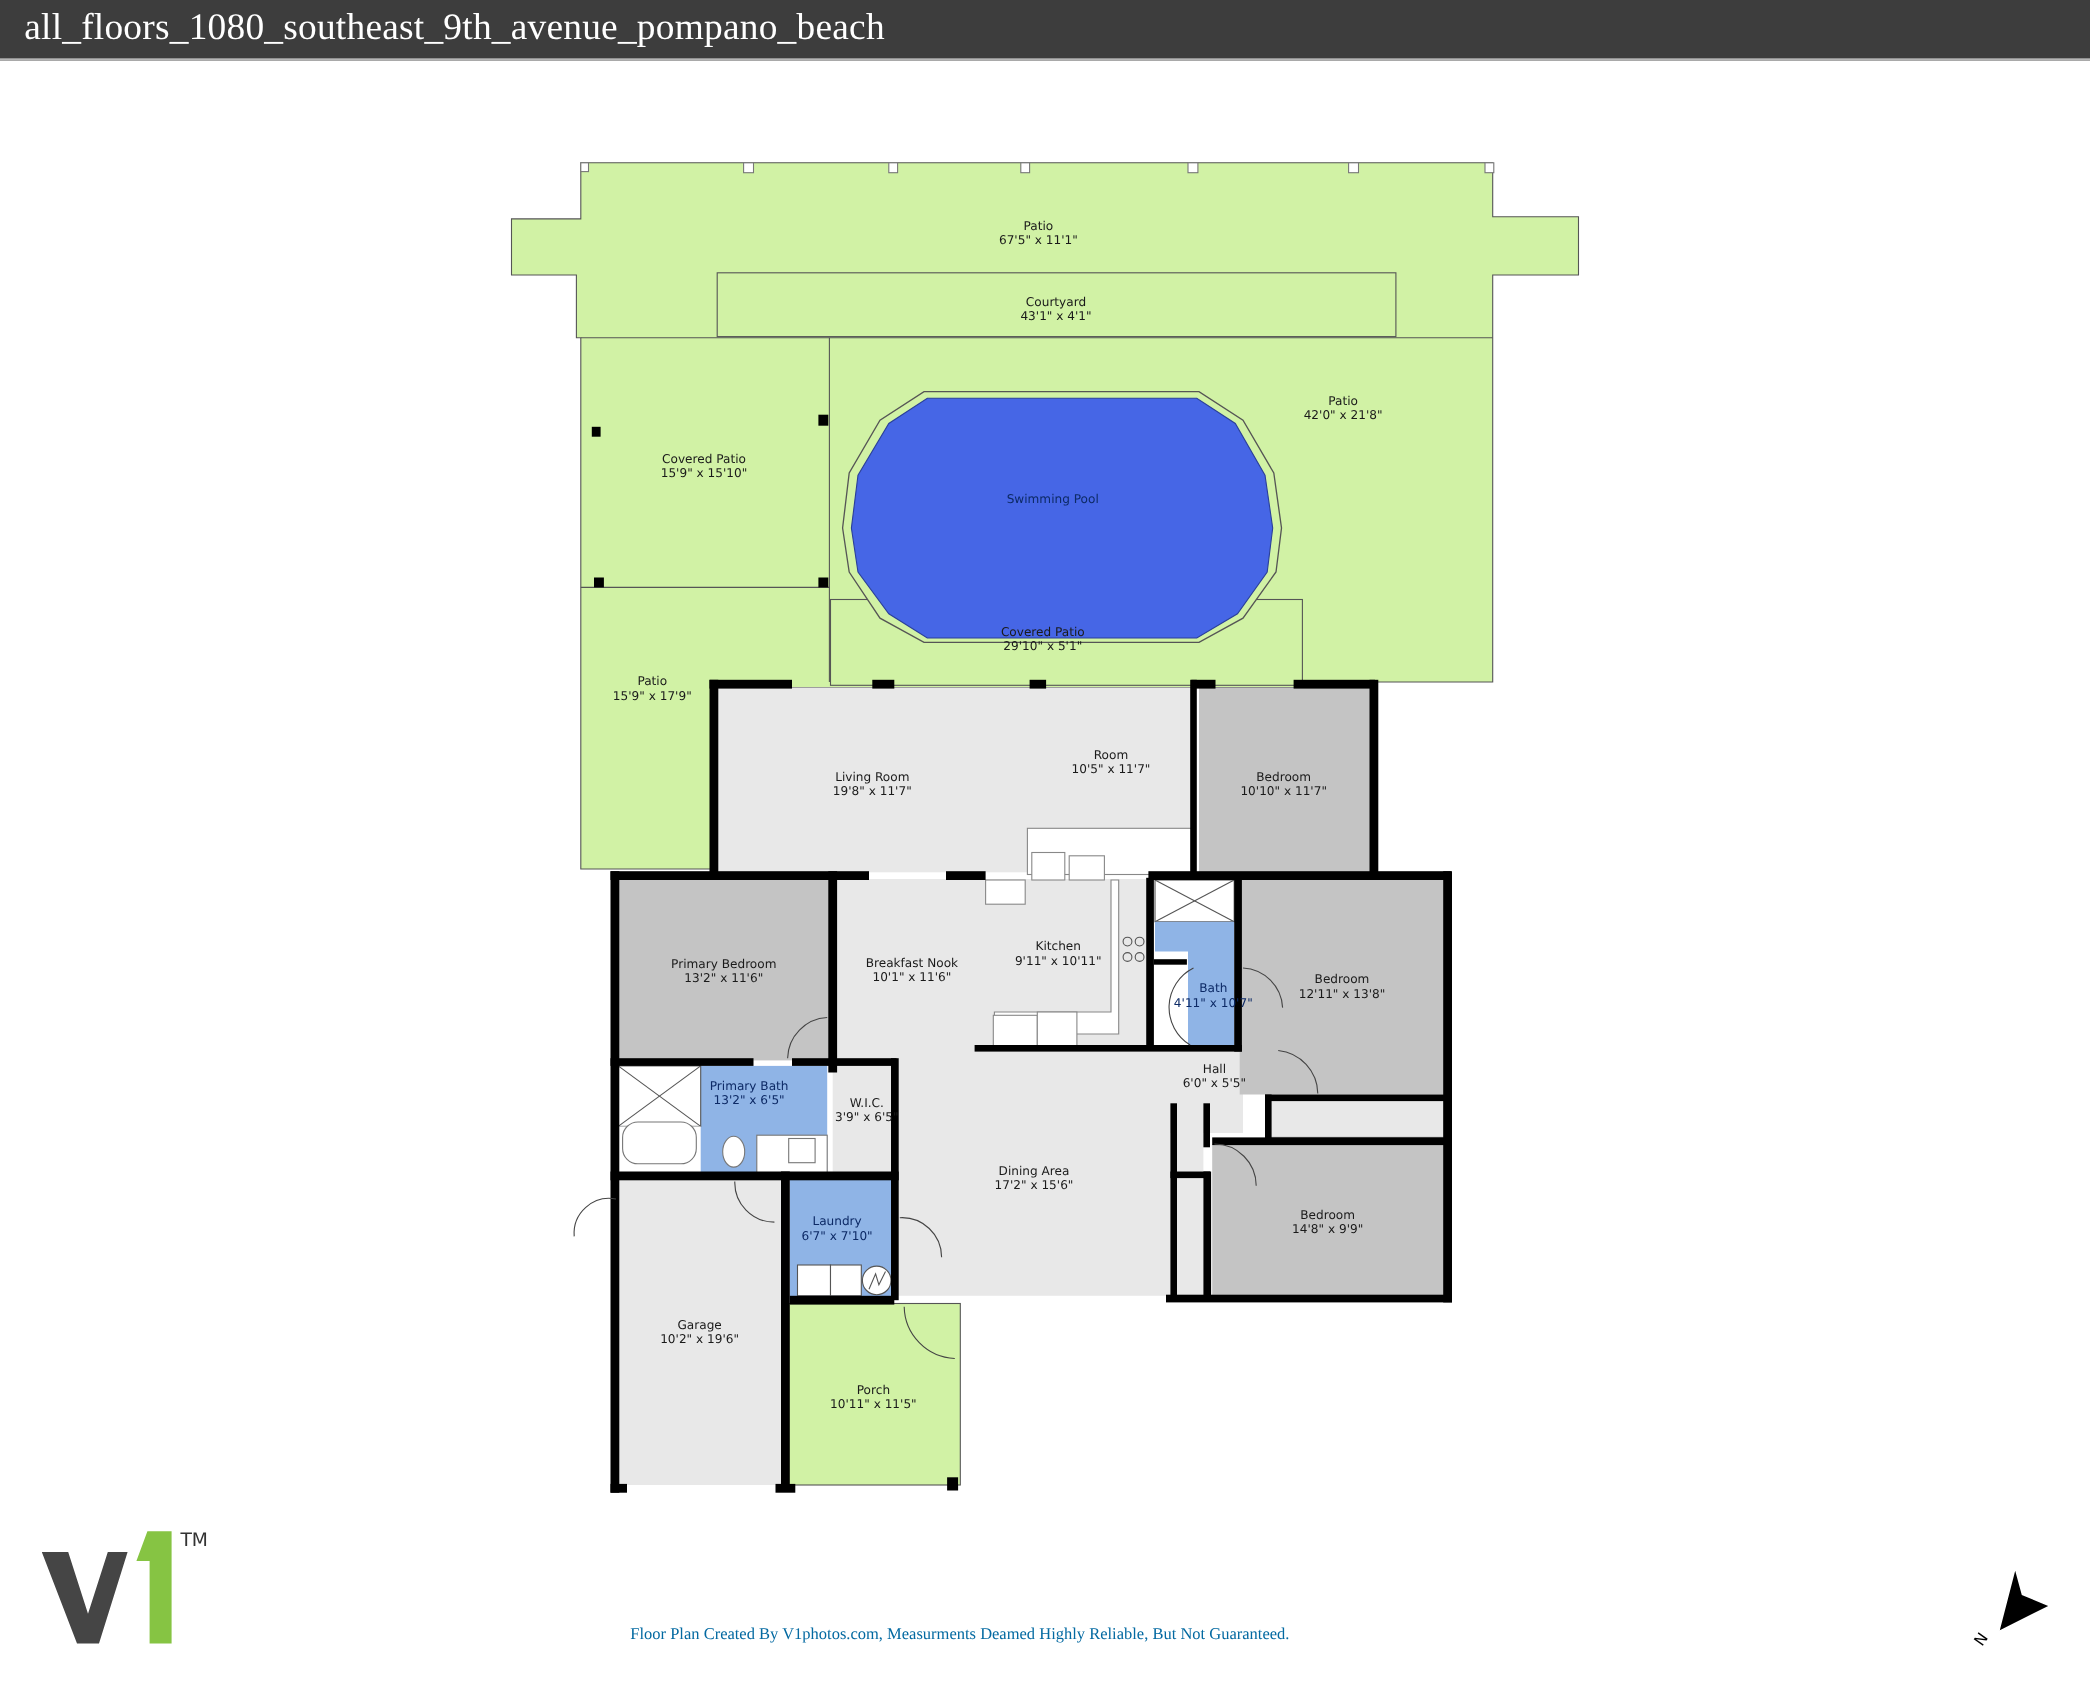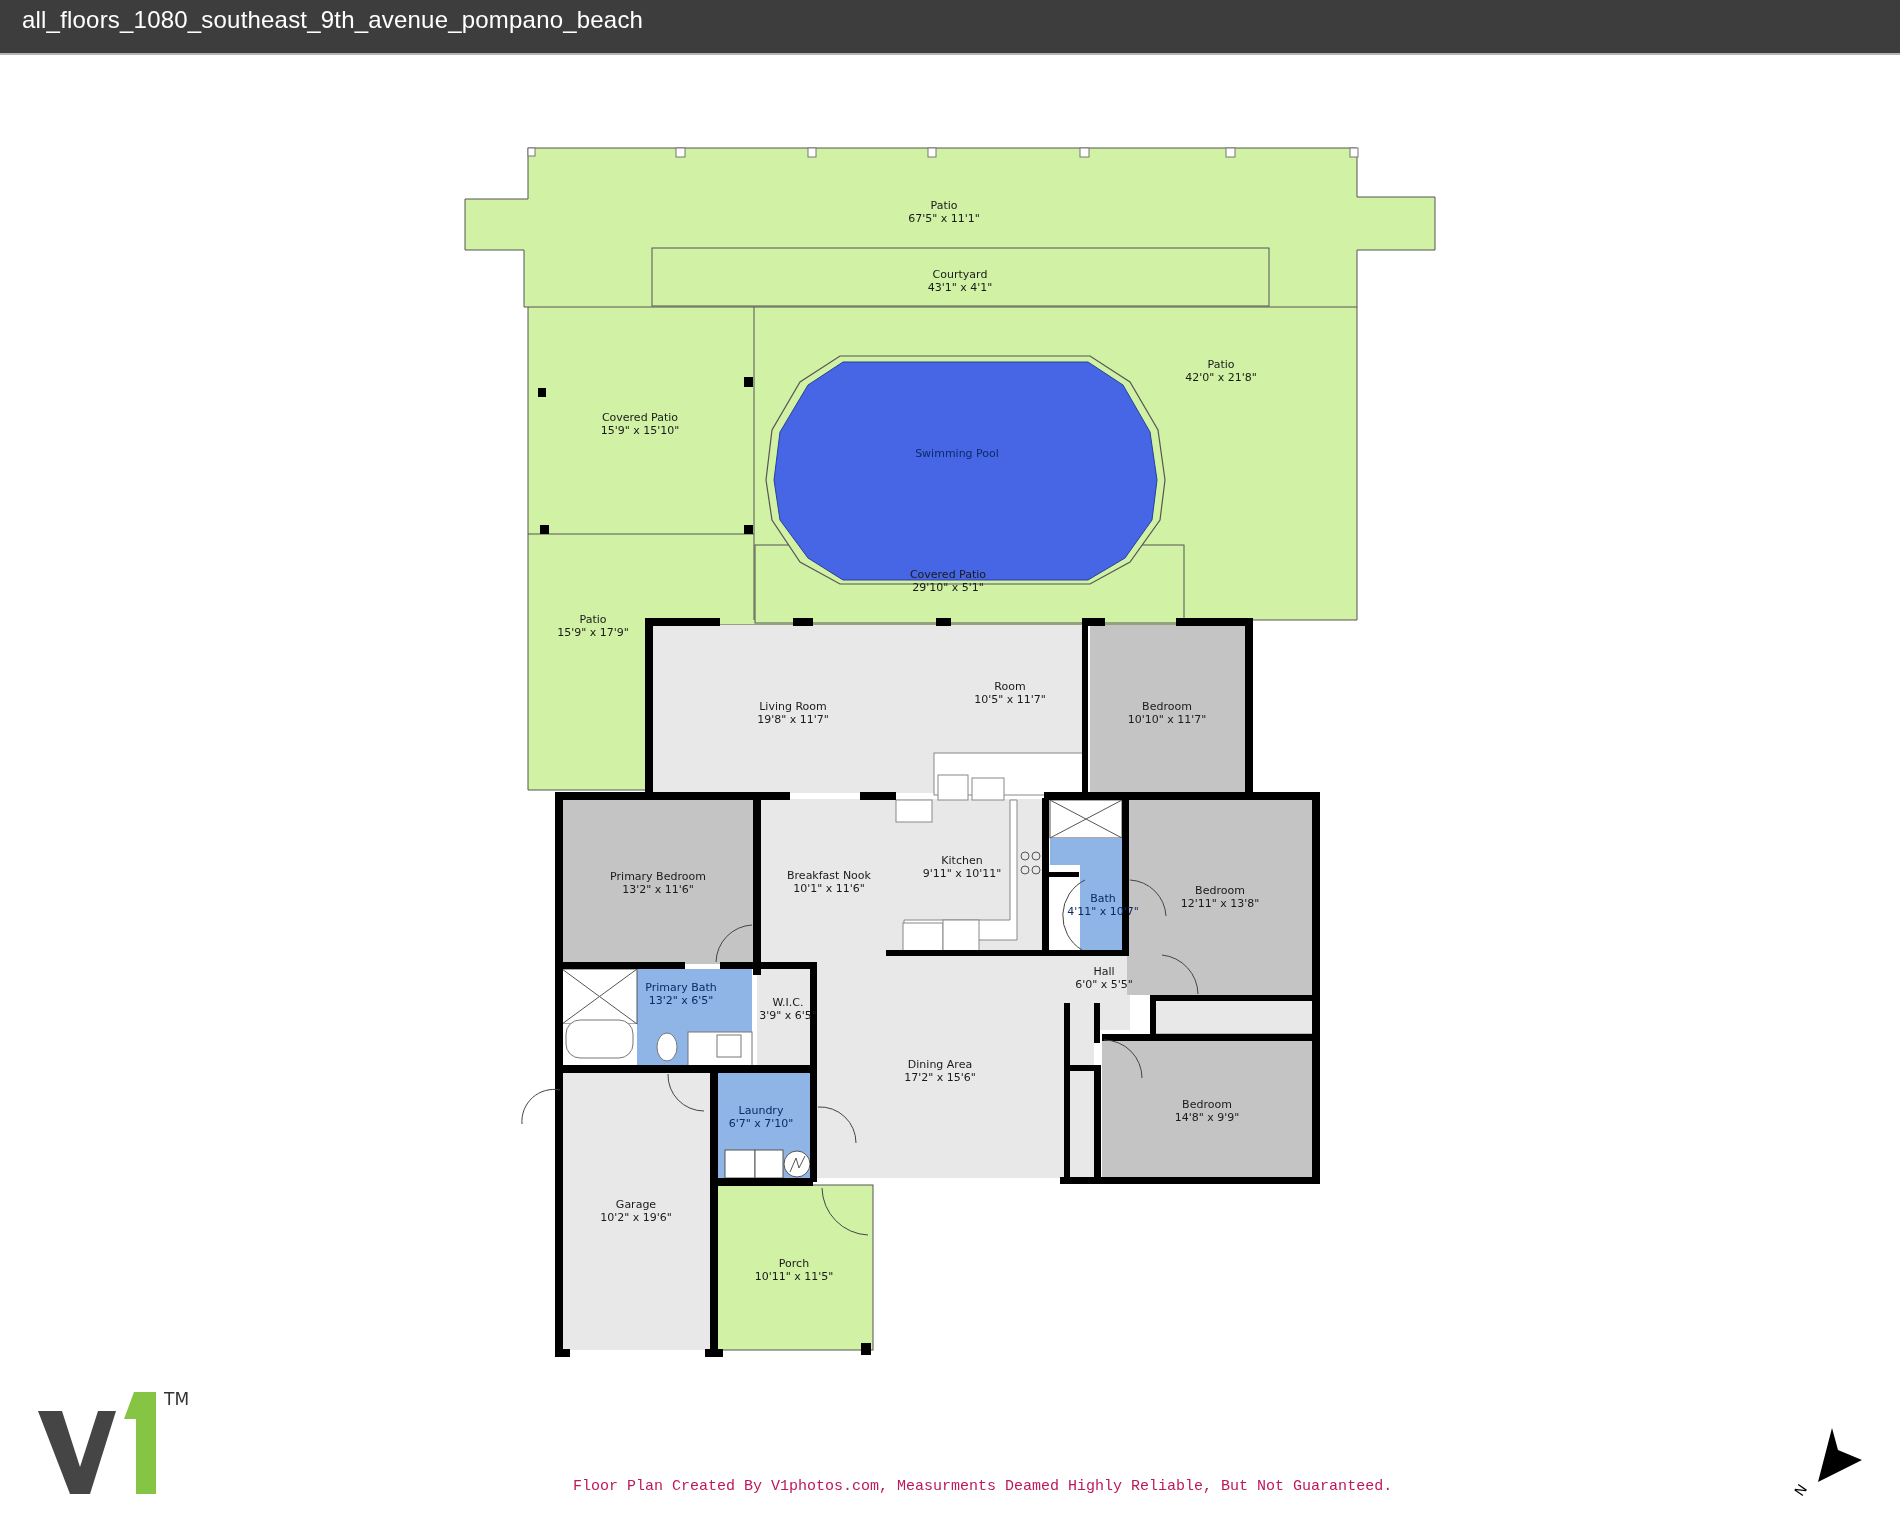--- a/index.html
+++ b/index.html
@@ -1,23 +1,23 @@
 <!DOCTYPE html>
 <html><head>
 <meta charset="utf-8">
 <style>
   html,body{margin:0;padding:0;background:#ffffff;}
   body{width:1900px;height:1536px;position:relative;overflow:hidden;font-family:"DejaVu Sans","Liberation Sans",sans-serif;}
   .titlebar{position:absolute;left:0;top:0;width:1900px;height:55px;background:#3d3d3d;border-bottom:2px solid #b5b5b5;box-sizing:border-box;}
-  .titlebar .title{position:absolute;left:22px;top:6px;color:#ffffff;font-family:Liberation Sans, sans-serif;font-size:24px;letter-spacing:0.2px;}
+  .titlebar .title{position:absolute;left:22px;top:6px;color:#ffffff;font-family:Liberation Serif, serif;font-size:34px;letter-spacing:0.2px;}
   .plan{position:absolute;left:0;top:0;width:1900px;height:1452px;}
   .plan svg{width:1900px;height:1536px;display:block;}
   .lbl{font-family:"DejaVu Sans",sans-serif;font-size:11px;fill:#1a1a1a;text-anchor:middle;}
   .lbl-blue{fill:#0d2a66;}
-  .footer-note{position:absolute;left:573px;top:1478px;font-family:Liberation Mono, monospace;font-size:15px;color:#be185d;}
+  .footer-note{position:absolute;left:573px;top:1478px;font-family:Liberation Serif, serif;font-size:15px;color:#0369a1;}
   .logo{position:absolute;left:38px;top:1385px;width:170px;height:115px;text-align:center;}
   .compass{position:absolute;left:1780px;top:1420px;width:100px;height:90px;}
 </style>
 </head>
 <body>
 
 <div class="titlebar">
   <span class="title">all_floors_1080_southeast_9th_avenue_pompano_beach</span>
 </div>
 

